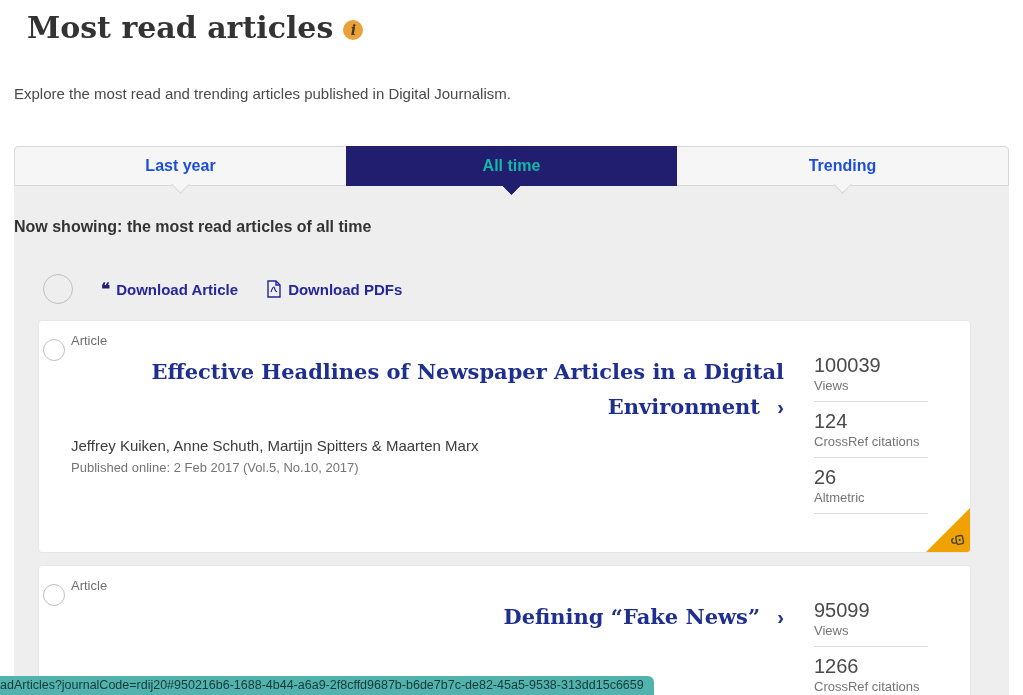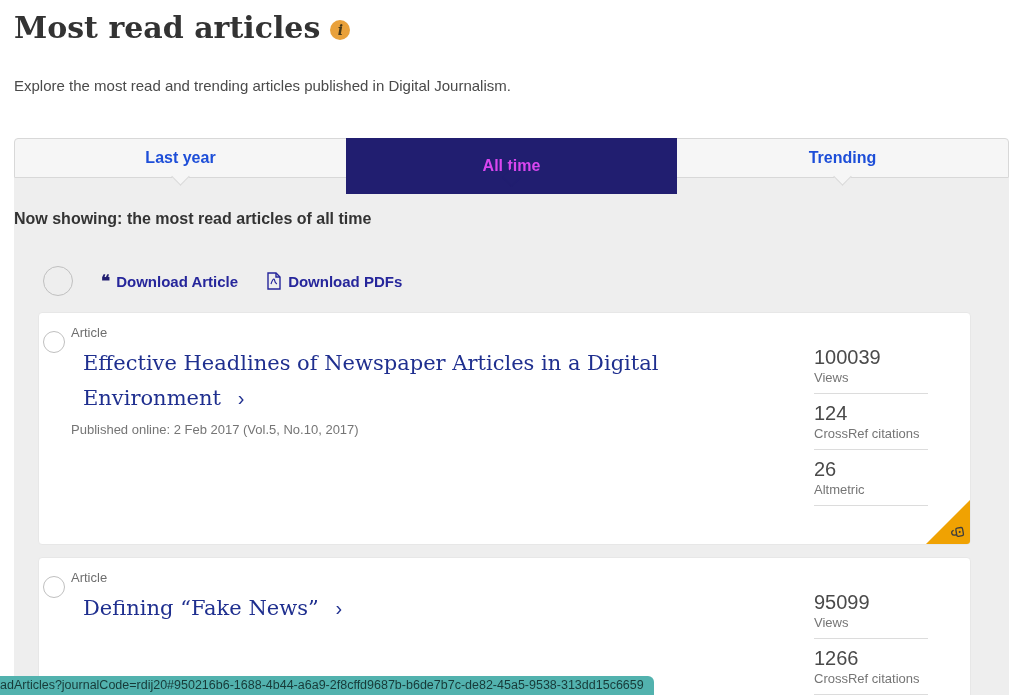--- a/index.html
+++ b/index.html
@@ -5,48 +5,48 @@
   * { box-sizing: border-box; }
   html,body { margin:0; padding:0; }
   body {
     width:1023px; height:695px; overflow:hidden; position:relative;
     background:#ffffff; font-family:"Liberation Sans", sans-serif; color:#333;
   }
   .page { padding:0 14px; }
 
   
   h1.page-title {
-    margin:10px 0 0 0; font-family:"DejaVu Serif", serif; font-weight:700;
+    margin:10px 0 0 13px; font-family:"DejaVu Serif", serif; font-weight:700;
     font-size:30px; color:#333; display:flex; align-items:center; gap:10px;
   }
   .info-badge {
     width:20px; height:20px; border-radius:50%; background:#e9a13b;
     color:#46391b; font-family:"DejaVu Serif", serif; font-weight:700; font-style:italic;
     font-size:14px; display:inline-flex; align-items:center; justify-content:center;
     margin-top:4px; cursor:pointer;
   }
-  .page-desc { margin:32px 0 0 0; font-size:15px; color:#4a4a4a; }
+  .page-desc { margin:40px 0 0 0; font-size:15px; color:#4a4a4a; }
 
   
   .tabbar {
     margin-top:44px; height:40px; display:flex;
     background:#f6f6f6; border:1px solid #d8d8d8; border-radius:4px 4px 0 0;
   }
   .tab {
     flex:1; position:relative; display:flex; align-items:center; justify-content:center;
     font-size:16px; font-weight:700; color:#1d4ed8; cursor:pointer;
   }
   .tab .notch {
     position:absolute; left:50%; margin-left:-7px; top:31px;
     width:13px; height:13px; transform:rotate(45deg);
     background:#f6f6f6; border-right:1px solid #d8d8d8; border-bottom:1px solid #d8d8d8;
     z-index:2;
   }
   .tab.active {
-    background:#211e70; color:#d946ef; margin:-1px 0; height:56px; z-index:1;
+    background:#211e70; color:#14b8a6; margin:-1px 0; height:40px; z-index:1;
   }
   .tab.active .notch { background:#211e70; border-color:#211e70; top:33px; }
 
   
   .panel { background:#eeeeee; height:517px; overflow:hidden; position:relative; }
   .now-showing { text-align:left; padding-top:32px; font-size:16px; font-weight:700; color:#333; }
 
   .toolbar { display:flex; align-items:center; margin:38px 0 0 29px; }
   .check { display:inline-block; border:1px solid #c0c0c0; border-radius:50%; background:transparent; cursor:pointer; }
   .check.big { width:30px; height:30px; }
@@ -62,22 +62,22 @@
   .card {
     background:#fff; border:1px solid #e7e7e7; border-radius:4px;
     display:flex; position:relative; overflow:hidden; margin-bottom:12px;
   }
   .card-1 { min-height:233px; }
   .card-2 { min-height:230px; }
   .check.small { width:22px; height:22px; margin:18px 6px 0 4px; flex-shrink:0; }
   .card-body { flex:1; padding:12px 30px 20px 0; }
   .type-label { font-size:13px; color:#6e6e6e; }
   .article-title {
-    margin:6px 0 0 12px; font-family:"DejaVu Serif", serif; font-weight:400;
-    font-size:21px; line-height:35px; color:#1f2f8f; cursor:pointer;
+    margin:6px 0 0 0; font-family:"DejaVu Serif", serif; font-weight:700;
+    font-size:21px; line-height:35px; color:#1f2f8f; cursor:pointer;text-align:right;
   }
   .article-title .chev { font-family:"Liberation Sans", sans-serif; font-size:20px; margin-left:10px; color:#1f2f8f; }
   .authors { margin-top:12px; font-size:15px; color:#3c3c3c; }
   .published { margin-top:6px; font-size:13px; color:#757575; }
 
   .metrics { width:156px; flex-shrink:0; padding-top:32px; }
   .metric .mv { font-size:20px; color:#4a4a4a; line-height:25px; }
   .metric .ml { font-size:13px; color:#757575; line-height:16px; }
   .msep { width:114px; border-top:1px solid #dcdcdc; margin:7px 0; }
 
@@ -146,20 +146,21 @@
     <div class="cards">
 
       <div class="card card-1">
         <span class="check small"></span>
         <div class="card-body">
           <div class="type-label">Article</div>
           <h2 class="article-title">
             <span>Effective Headlines of Newspaper Articles in a Digital Environment</span>
             <span class="chev">›</span>
           </h2>
+          <div class="authors">Jeffrey Kuiken, Anne Schuth, Martijn Spitters &amp; Maarten Marx</div>
           <div class="published">Published online: 2 Feb 2017 (Vol.5, No.10, 2017)</div>
         </div>
         <div class="metrics">
           <div class="metric">
             <div class="mv">100039</div>
             <div class="ml">Views</div>
           </div>
           <div class="msep"></div>
           <div class="metric">
             <div class="mv">124</div>

